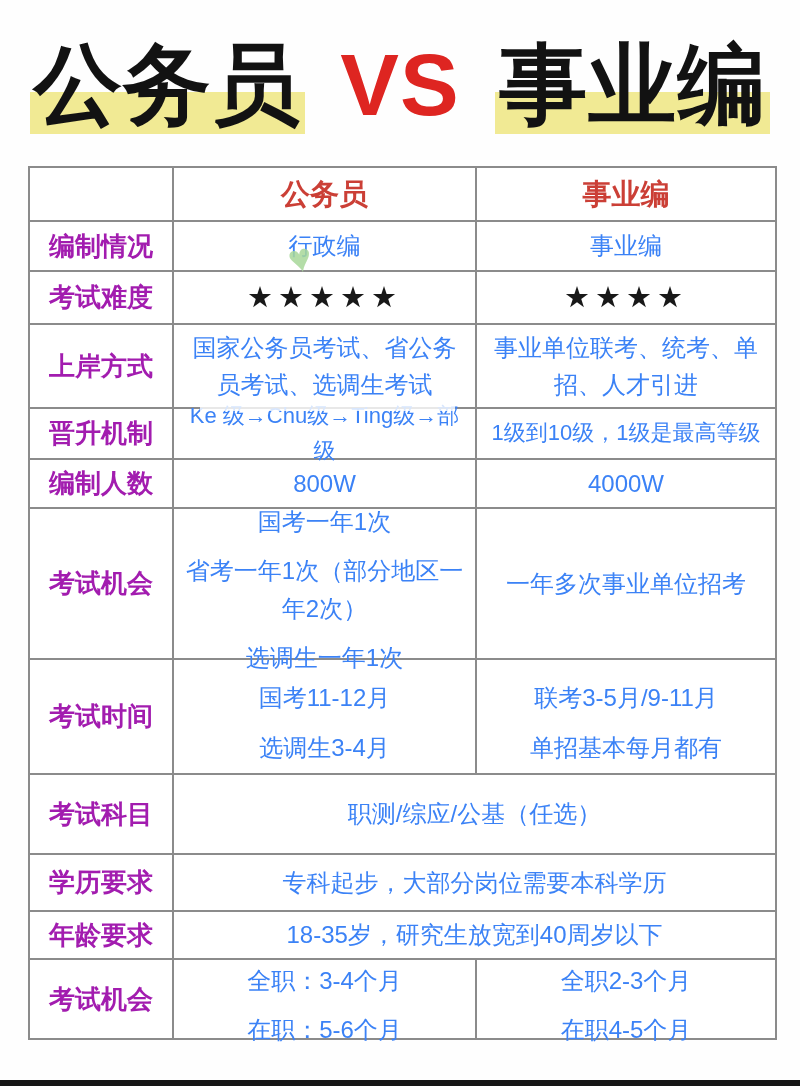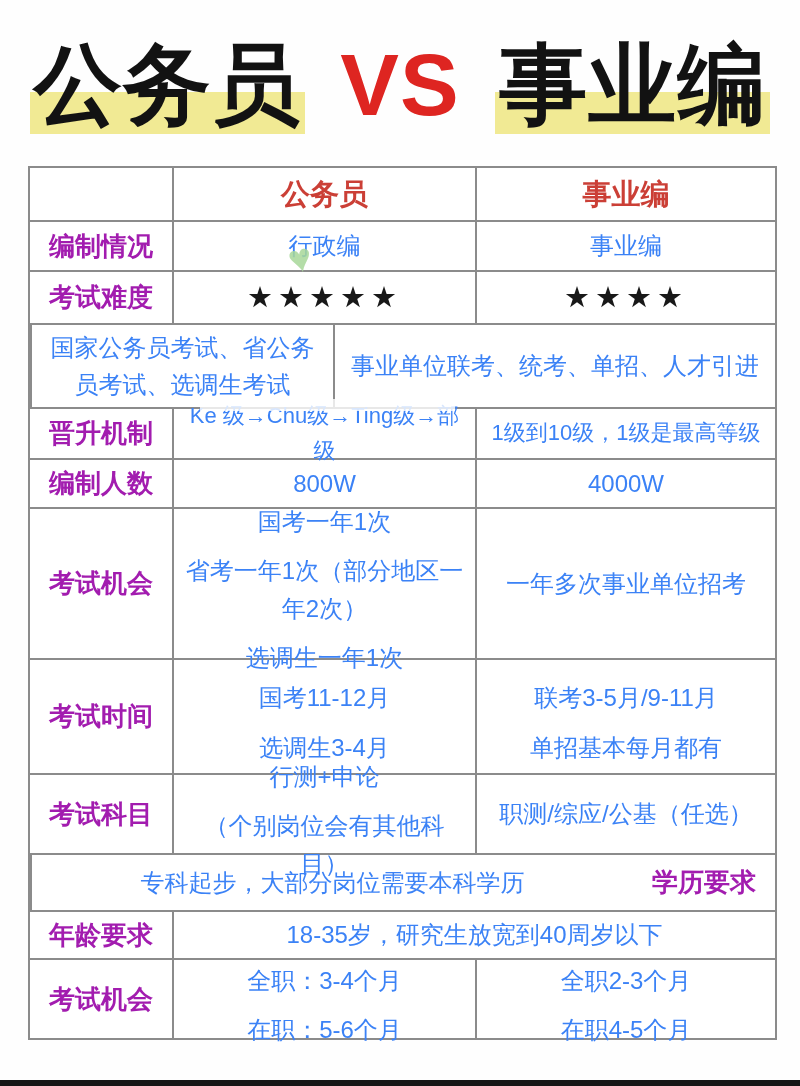--- a/index.html
+++ b/index.html
@@ -79,20 +79,21 @@
       <div class="td c3">事业编</div>
     </div>
 
     <div class="trow" style="height:51px">
       <div class="td lab">考试难度</div>
       <div class="td c2 stars">★★★★★</div>
       <div class="td c3 stars">★★★★</div>
     </div>
 
     <div class="trow" style="height:82px">
+      <div class="td lab">上岸方式</div>
       <div class="td c2">国家公务员考试、省公务员考试、选调生考试</div>
       <div class="td c3">事业单位联考、统考、单招、人才引进</div>
     </div>
 
     <div class="trow" style="height:49px">
       <div class="td lab">晋升机制</div>
       <div class="td c2 tight">Ke 级→Chu级→Ting级→部级</div>
       <div class="td c3 tight">1级到10级，1级是最高等级</div>
     </div>
 
@@ -119,30 +120,26 @@
         <span class="line">选调生3-4月</span>
       </div>
       <div class="td c3">
         <span class="line">联考3-5月/9-11月</span>
         <span class="line">单招基本每月都有</span>
       </div>
     </div>
 
     <div class="trow" style="height:78px">
       <div class="td lab">考试科目</div>
-      <div class="td c2">
-        <span class="line">行测+申论</span>
-        <span class="line">（个别岗位会有其他科目）</span>
-      </div>
       <div class="td c3">职测/综应/公基（任选）</div>
     </div>
 
     <div class="trow" style="height:55px">
+      <div class="td lab">学历要求</div>
       <div class="td merged">专科起步，大部分岗位需要本科学历</div>
-      <div class="td lab">学历要求</div>
     </div>
 
     <div class="trow" style="height:46px">
       <div class="td lab">年龄要求</div>
       <div class="td merged">18-35岁，研究生放宽到40周岁以下</div>
     </div>
 
     <div class="trow" style="height:78px">
       <div class="td lab">考试机会</div>
       <div class="td c2">

